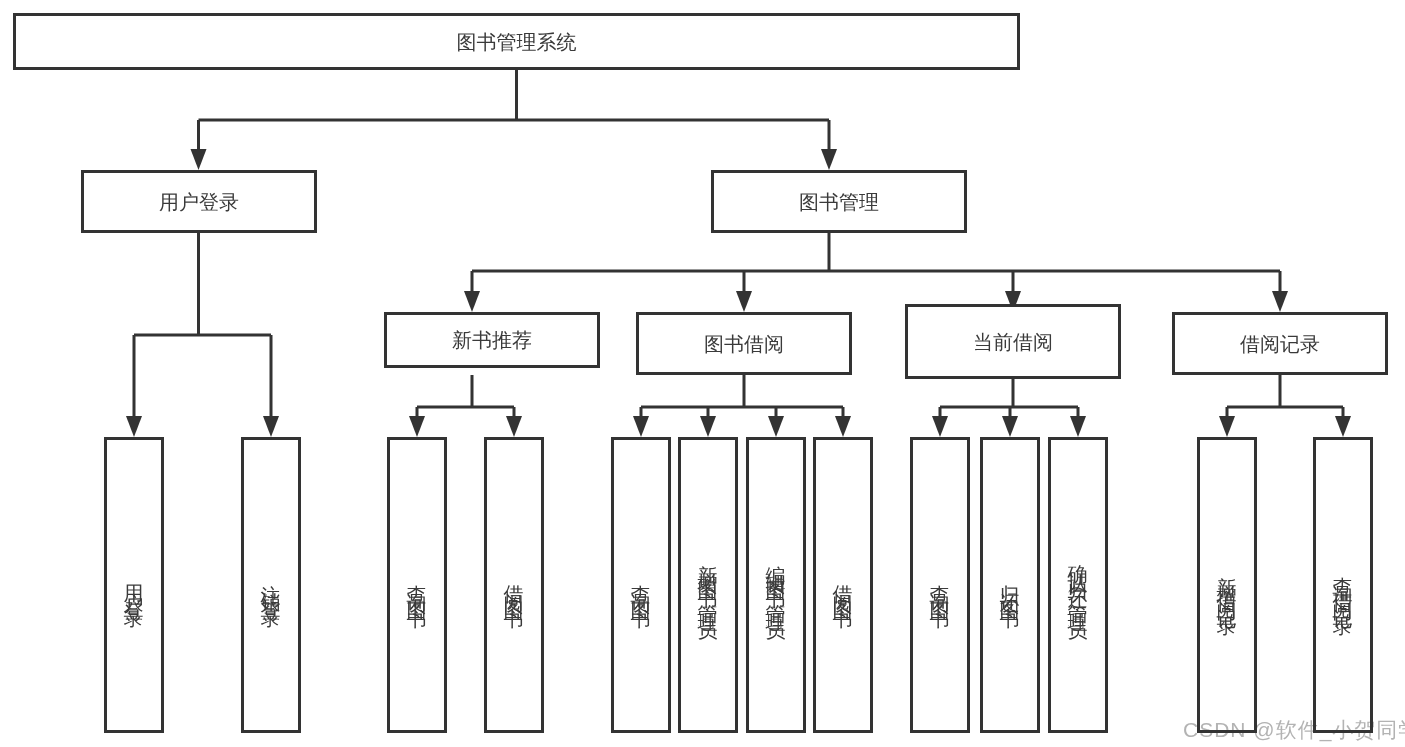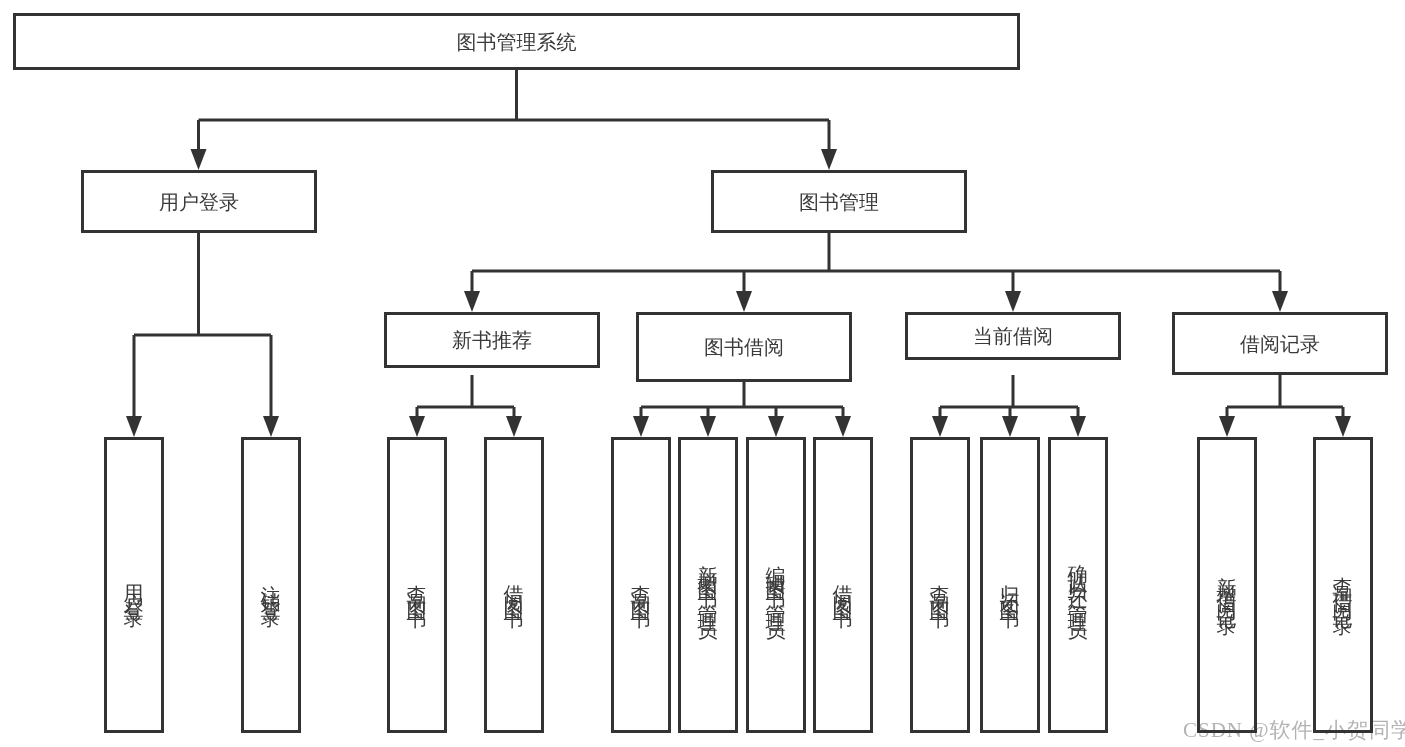--- a/index.html
+++ b/index.html
@@ -1,19 +1,19 @@
 <!DOCTYPE html>
 <html style="--line: #333333; --text: #3a3a3a; --box_bg: #ffffff; --background: #ffffff; --watermark: #b3b3b3;"><head>
 <meta charset="utf-8">
 <style>
   html,body{margin:0;padding:0;background:#ffffff;}
   .canvas{
     position:relative;width:1405px;height:747px;
     background:var(--background,#ffffff);
-    font-family:Liberation Serif, serif;
+    font-family:Liberation Sans, sans-serif;
     overflow:hidden;
   }
   .connectors{position:absolute;left:0;top:0;}
   .connectors path{stroke:var(--line,#333333);stroke-width:3;fill:none;}
   .connectors polygon{fill:var(--line,#333333);stroke:none;}
   .node{
     position:absolute;box-sizing:border-box;
     border:3px solid var(--line,#333333);
     background:var(--box_bg,#ffffff);
     color:var(--text,#3a3a3a);
@@ -72,22 +72,22 @@
     <polygon points="1219,416 1235,416 1227,437"></polygon>
     <polygon points="1335,416 1351,416 1343,437"></polygon>
   </svg>
 
   <div class="node" style="left:13px;top:13px;width:1007px;height:57px">图书管理系统</div>
 
   <div class="node" style="left:81px;top:170px;width:236px;height:63px">用户登录</div>
   <div class="node" style="left:711px;top:170px;width:256px;height:63px">图书管理</div>
 
   <div class="node" style="left:384px;top:312px;width:216px;height:56px">新书推荐</div>
-  <div class="node" style="left:636px;top:312px;width:216px;height:70px">图书借阅</div>
-  <div class="node" style="left:905px;top:312px;width:216px;height:48px">当前借阅</div>
+  <div class="node" style="left:636px;top:312px;width:216px;height:63px">图书借阅</div>
+  <div class="node" style="left:905px;top:304px;width:216px;height:75px">当前借阅</div>
   <div class="node" style="left:1172px;top:312px;width:216px;height:63px">借阅记录</div>
 
   <div class="node v" style="left:104px;top:437px;width:60px;height:296px">用户登录</div>
   <div class="node v" style="left:241px;top:437px;width:60px;height:296px">注销登录</div>
 
   <div class="node v" style="left:387px;top:437px;width:60px;height:296px">查询图书</div>
   <div class="node v" style="left:484px;top:437px;width:60px;height:296px">借阅图书</div>
 
   <div class="node v" style="left:611px;top:437px;width:60px;height:296px">查询图书</div>
   <div class="node v" style="left:678px;top:437px;width:60px;height:296px">新增图书（管理员）</div>

